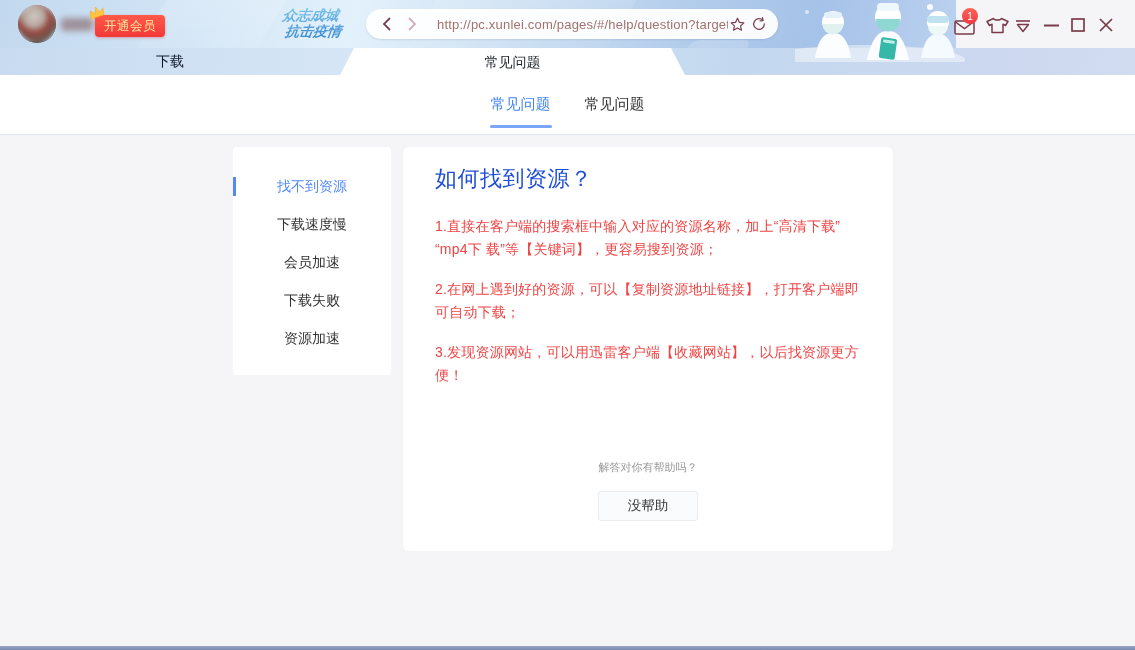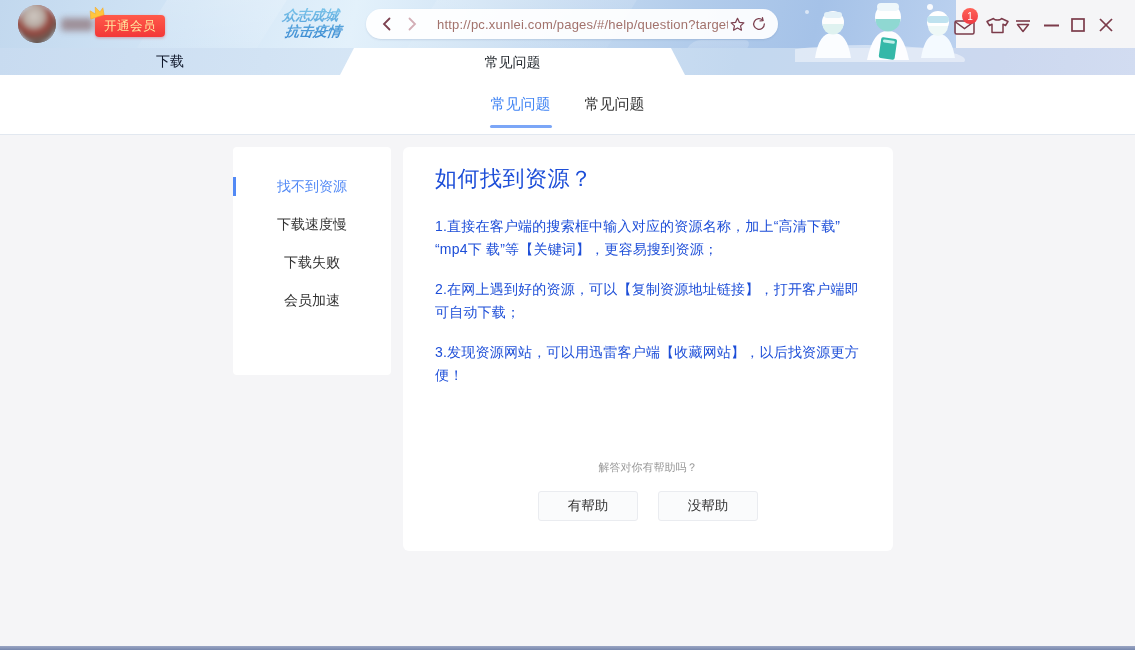--- a/index.html
+++ b/index.html
@@ -114,21 +114,21 @@
   .side-item.active { color:#5289f5; }
   .side-item.active .active-bar {
     position:absolute; left:0; top:10px; width:3px; height:19px; background:#5289f5;
   }
 
   .content-panel {
     position:absolute; left:403px; top:11px; width:490px; height:404px;
     background:#fff; border-radius:6px; padding:0 32px;
   }
   .content-title { margin-top:17px; font-size:22px; font-weight:400; color:#1d4ed8; letter-spacing:.5px; }
-  .content-para  { margin-top:17px; font-size:14px; line-height:23px; color:#1d4ed8; letter-spacing:.2px; }
+  .content-para  { margin-top:17px; font-size:14px; line-height:23px; color:#ef4444; letter-spacing:.2px; }
   .content-para:first-of-type { margin-top:21px; }
 
   .feedback { position:absolute; left:0; width:100%; top:313px; text-align:center; }
   .fb-q { font-size:11px; color:#999; }
   .fb-btns { margin-top:16px; display:flex; justify-content:center; gap:20px; }
   .fb-btn {
     width:100px; height:30px; background:#fafbfc; border:1px solid #eaecf0; border-radius:3px;
     font-size:13.5px; color:#333; cursor:pointer; font-family:inherit;
   }
 
@@ -263,37 +263,39 @@
 
     <div class="side-panel">
       <div class="side-item active">
         <span class="active-bar"></span>
         <span>找不到资源</span>
       </div>
       <div class="side-item">
         <span>下载速度慢</span>
       </div>
       <div class="side-item">
+        <span>会员加速</span>
+      </div>
+      <div class="side-item">
         <span>下载失败</span>
       </div>
       <div class="side-item">
-        <span>会员加速</span>
+        <span>资源加速</span>
       </div>
     </div>
 
     <div class="content-panel">
       <div class="content-title">如何找到资源？</div>
       <p class="content-para">1.直接在客户端的搜索框中输入对应的资源名称，加上“高清下载” “mp4下 载”等【关键词】，更容易搜到资源；</p>
       <p class="content-para">2.在网上遇到好的资源，可以【复制资源地址链接】，打开客户端即可自动下载；</p>
       <p class="content-para">3.发现资源网站，可以用迅雷客户端【收藏网站】，以后找资源更方便！</p>
 
       <div class="feedback">
         <div class="fb-q">解答对你有帮助吗？</div>
         <div class="fb-btns">
-          <button class="fb-btn">有帮助</button>
           <button class="fb-btn">没帮助</button>
         </div>
       </div>
     </div>
   </div>
 
   <div class="bottom-strip"></div>
 </div>
 
 </body></html>

